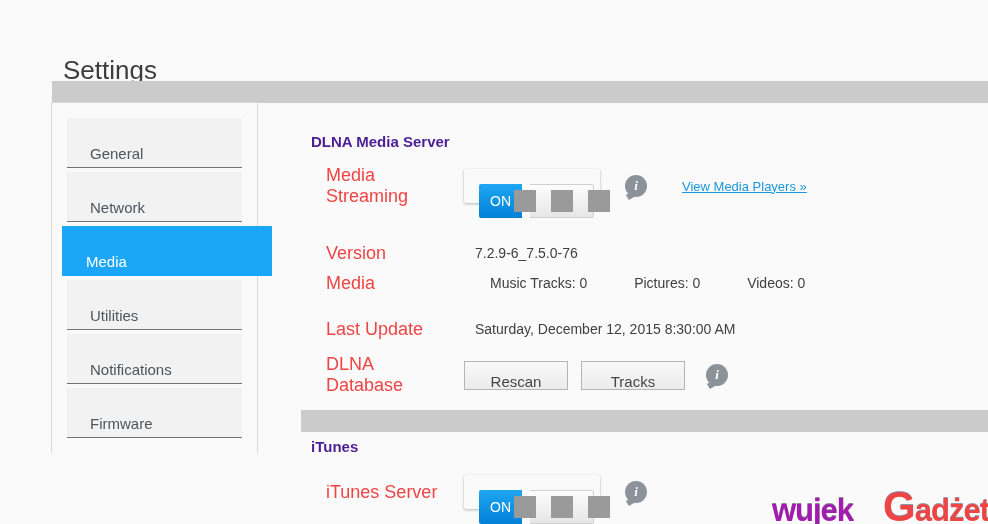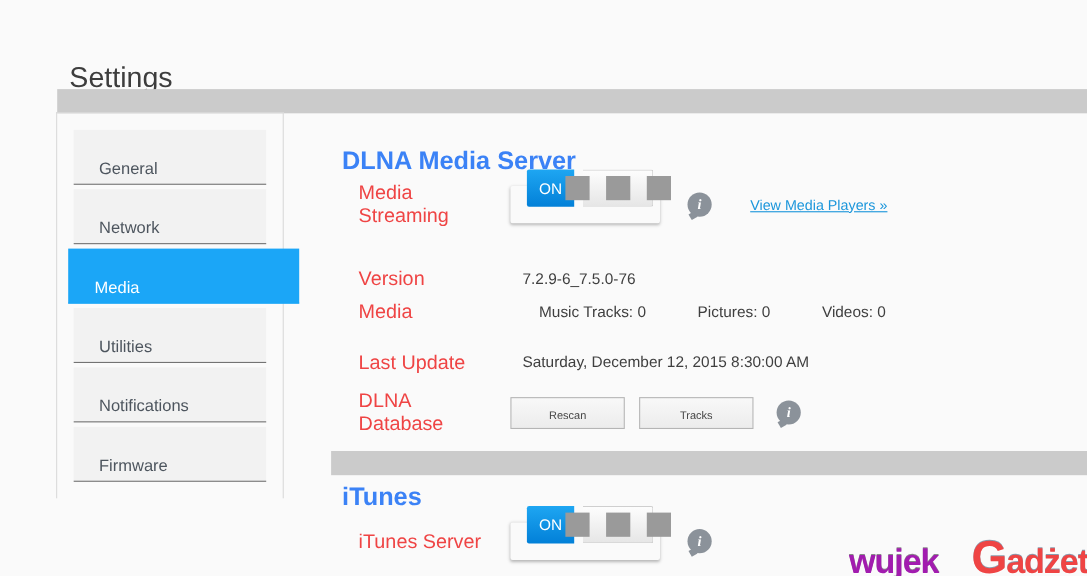--- a/index.html
+++ b/index.html
@@ -12,29 +12,29 @@
   .title-divider { position:absolute; left:14px; top:43px; width:963px; height:2px; background:#cbcbcb; }
 
   
   .sidebar { position:absolute; left:13px; top:64px; width:207px; border:1px solid #dadada; border-bottom:none; }
   .side-item { height:50px; line-height:50px; padding-left:23px; font-size:15px; color:#4d555e;
                background:#f2f2f2; border-bottom:1px solid #737373; cursor:pointer; }
   .side-item.active { background:#1ba6f7; color:#ffffff; width:210px; margin-left:-1px; padding-left:24px;
                       border-bottom:1px solid #1ba6f7; }
 
   
-  .section-title { position:absolute; left:262px; font-size:23px; color:#3b82f6; }
+  .section-title { position:absolute; left:262px; font-size:15px; color:#4c1d95; }
   .row { position:absolute; left:262px; display:flex; align-items:center; }
   .row .label { width:141px; font-size:18px; color:#ef4444; flex:none; }
   .value { font-size:14px; color:#3f3f3f; }
   .value-group span { margin-right:17px; }
 
   
   .toggle { display:flex; width:136px; height:34px; flex:none; border-radius:2px;
-            box-shadow:0 1px 3px rgba(0,0,0,.28); cursor:pointer;align-items:flex-end; }
+            box-shadow:0 1px 3px rgba(0,0,0,.28); cursor:pointer; }
   .toggle-on { width:64px; height:34px; display:flex; align-items:center; justify-content:center;
                background:linear-gradient(#1ea6f2,#0280d8); color:#fff; font-size:14px;
                border-radius:2px 0 0 2px; }
   .toggle-off { width:64px; height:34px; display:flex; align-items:center; justify-content:center; gap:7px;
                 background:linear-gradient(#fdfdfd,#e6e6e6); border:1px solid #cfcfcf; border-left:none;
                 border-radius:0 2px 2px 0; }
   .toggle-off .bar { display:block; width:1px; height:15px; background:#9a9a9a; }
 
   
   .info-icon { position:relative; width:19px; height:19px; border-radius:50%; background:#8b929a;
@@ -43,21 +43,21 @@
                cursor:pointer; }
   .info-icon::after { content:""; position:absolute; left:2px; bottom:-2px; width:6px; height:6px;
                       background:#8b929a; transform:rotate(60deg); }
   .ml21 { margin-left:21px; } .ml17 { margin-left:17px; }
 
   
   .link { margin-left:20px; font-size:13px; color:#1b96db; text-decoration:underline; cursor:pointer; }
 
   
   .btn { width:104px; height:29px; background:linear-gradient(#f8f8f8,#ececec);
-         border:1px solid #b5b5b5; color:#454545; font-size:10px;
+         border:1px solid #b5b5b5; color:#454545; font-size:15px;
          font-family:"Liberation Sans", sans-serif; cursor:pointer; }
   .btn + .btn { margin-left:9px; }
 
   .section-divider { position:absolute; left:263px; top:372px; width:714px; height:2px; background:#cbcbcb; }
 
   
   .watermark { position:absolute; right:3px; bottom:0px; font-weight:bold; letter-spacing:-1px;
                white-space:nowrap; line-height:1; }
   .wm1 { font-size:31px; color:#a21caf;
          text-shadow:0 -1px 0 rgba(0,0,0,.45), 0 1px 1px rgba(255,255,255,.7); }

